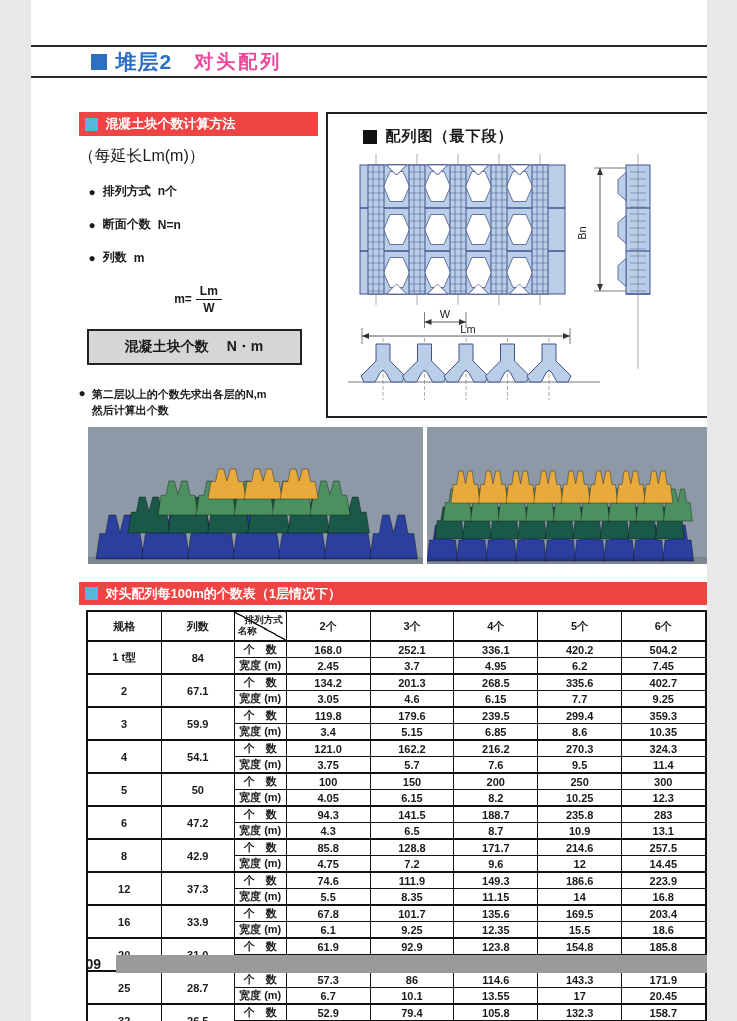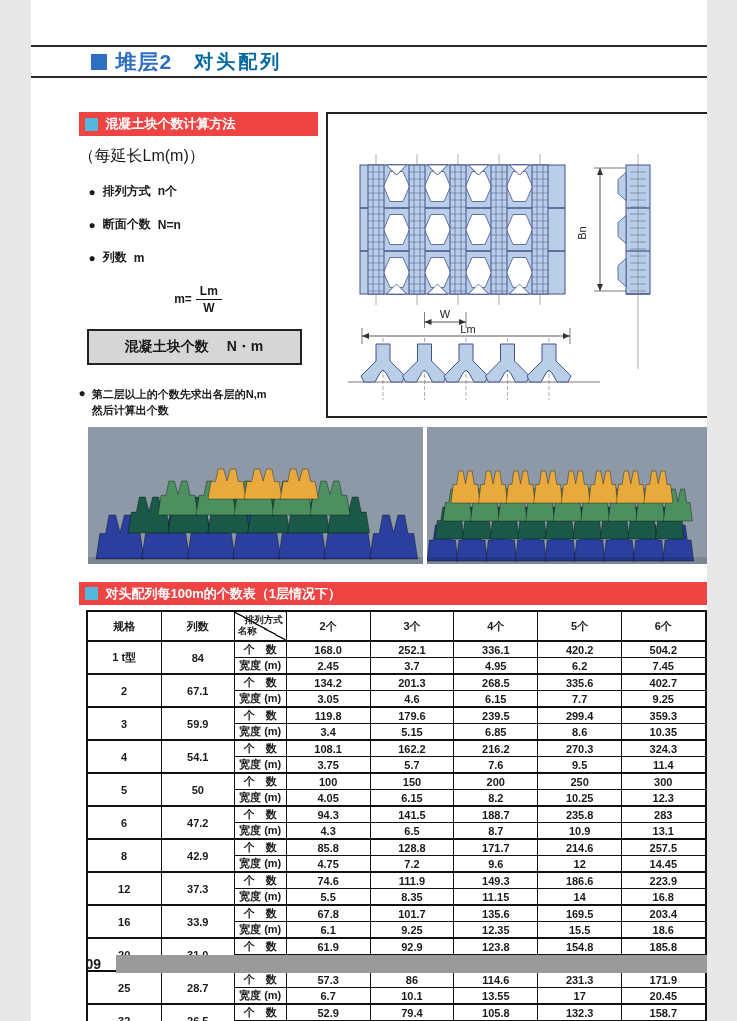--- a/index.html
+++ b/index.html
@@ -4,21 +4,21 @@
 <style>
   * { margin:0; padding:0; box-sizing:border-box; }
   body { background:#e8e8e8; font-family:"Liberation Sans", sans-serif; }
   .page { position:relative; width:676px; height:1021px; background:#ffffff; margin:0 auto; overflow:hidden; color:#1a1a1a; }
 
   
   .title-band { position:absolute; left:0; top:45px; width:737px; height:33px;
     border-top:2px solid #2a2a2a; border-bottom:2px solid #2a2a2a; display:flex; align-items:center; }
   .title-sq { width:16px; height:16px; margin-left:60px; }
   .title-main { font-size:21px; font-weight:bold; margin-left:9px; letter-spacing:1px; }
-  .title-sub { font-size:19px; font-weight:bold; margin-left:22px; letter-spacing:3px; color:#0369a1; }
+  .title-sub { font-size:19px; font-weight:bold; margin-left:22px; letter-spacing:3px; color:#ec4899; }
 
   
   .sec-bar { background:#ef4444; color:#ffffff; display:flex; align-items:center; font-weight:bold; }
   .sec-sq { width:13px; height:13px; background:#56b7dd; margin:0 8px 0 6px; flex:0 0 auto; }
 
   
   .calc-panel { position:absolute; left:48px; top:112px; width:239px; }
   .calc-panel .sec-bar { height:24px; font-size:13px; }
   .calc-sub { font-size:16px; font-weight:normal; margin-top:10px; }
   .calc-cond { font-size:11px; font-weight:bold; margin-top:12px; }
@@ -323,20 +323,24 @@
           <line x1="34" y1="214" x2="34" y2="230" stroke="#444" stroke-width="0.7"></line>
           <line x1="242" y1="214" x2="242" y2="230" stroke="#444" stroke-width="0.7"></line>
           <line x1="34" y1="222" x2="242" y2="222" stroke="#444" stroke-width="0.9"></line>
           <polygon points="34,222 41,219 41,225" fill="#333"></polygon>
           <polygon points="242,222 235,219 235,225" fill="#333"></polygon>
         </g>
       <text class="dim-label" x="258" y="119" text-anchor="middle" transform="rotate(-90 258 119)">Bn</text>
       <text class="dim-label" x="117" y="204" text-anchor="middle" font-size="10">W</text>
       <text class="dim-label" x="140" y="219" text-anchor="middle">Lm</text>
     </svg>
+    <div class="diagram-head" style="position:relative;">
+      <span class="diagram-blk-sq"></span>
+      <span class="diagram-title">配列图（最下段）</span>
+    </div>
   </div>
 
   <div class="photo photo-left">
     <svg viewBox="0 0 335 137">
         <rect x="0" y="0" width="335" height="137" fill="#8d99a6"></rect>
         <path d="M 8 132 L 11.84 106.48 L 17.6 106.48 L 20.96 88 L 27.68 88 L 32 105.6 L 36.32 88 L 43.04 88 L 46.400000000000006 106.48 L 52.160000000000004 106.48 L 56 132 Z" fill="#2b3f9e" stroke="rgba(0,0,0,0.35)" stroke-width="1"></path>
         <path d="M 53.599999999999994 132 L 57.44 106.48 L 63.199999999999996 106.48 L 66.56 88 L 73.28 88 L 77.6 105.6 L 81.91999999999999 88 L 88.63999999999999 88 L 92 106.48 L 97.75999999999999 106.48 L 101.6 132 Z" fill="#2b3f9e" stroke="rgba(0,0,0,0.35)" stroke-width="1"></path>
         <path d="M 99.19999999999999 132 L 103.03999999999999 106.48 L 108.79999999999998 106.48 L 112.16 88 L 118.88 88 L 123.19999999999999 105.6 L 127.51999999999998 88 L 134.23999999999998 88 L 137.6 106.48 L 143.35999999999999 106.48 L 147.2 132 Z" fill="#2b3f9e" stroke="rgba(0,0,0,0.35)" stroke-width="1"></path>
         <path d="M 144.79999999999998 132 L 148.64 106.48 L 154.39999999999998 106.48 L 157.76 88 L 164.48 88 L 168.79999999999998 105.6 L 173.11999999999998 88 L 179.83999999999997 88 L 183.2 106.48 L 188.95999999999998 106.48 L 192.79999999999998 132 Z" fill="#2b3f9e" stroke="rgba(0,0,0,0.35)" stroke-width="1"></path>
         <path d="M 190.39999999999998 132 L 194.23999999999998 106.48 L 199.99999999999997 106.48 L 203.35999999999999 88 L 210.07999999999998 88 L 214.39999999999998 105.6 L 218.71999999999997 88 L 225.43999999999997 88 L 228.79999999999998 106.48 L 234.55999999999997 106.48 L 238.39999999999998 132 Z" fill="#2b3f9e" stroke="rgba(0,0,0,0.35)" stroke-width="1"></path>
@@ -484,21 +488,21 @@
           <td class="num-cell">3.4</td>
           <td class="num-cell">5.15</td>
           <td class="num-cell">6.85</td>
           <td class="num-cell">8.6</td>
           <td class="num-cell">10.35</td>
         </tr>
         <tr class="group-start">
           <td class="spec-cell" rowspan="2">4</td>
           <td class="cols-cell" rowspan="2">54.1</td>
           <td class="rowlabel-cell">个　数</td>
-          <td class="num-cell">108.1</td>
+          <td class="num-cell">121.0</td>
           <td class="num-cell">162.2</td>
           <td class="num-cell">216.2</td>
           <td class="num-cell">270.3</td>
           <td class="num-cell">324.3</td>
         </tr>
         <tr>
           <td class="rowlabel-cell">宽度 (m)</td>
           <td class="num-cell">3.75</td>
           <td class="num-cell">5.7</td>
           <td class="num-cell">7.6</td>
@@ -613,21 +617,21 @@
           <td class="num-cell">15.8</td>
           <td class="num-cell">19</td>
         </tr>
         <tr class="group-start">
           <td class="spec-cell" rowspan="2">25</td>
           <td class="cols-cell" rowspan="2">28.7</td>
           <td class="rowlabel-cell">个　数</td>
           <td class="num-cell">57.3</td>
           <td class="num-cell">86</td>
           <td class="num-cell">114.6</td>
-          <td class="num-cell">231.3</td>
+          <td class="num-cell">143.3</td>
           <td class="num-cell">171.9</td>
         </tr>
         <tr>
           <td class="rowlabel-cell">宽度 (m)</td>
           <td class="num-cell">6.7</td>
           <td class="num-cell">10.1</td>
           <td class="num-cell">13.55</td>
           <td class="num-cell">17</td>
           <td class="num-cell">20.45</td>
         </tr>

